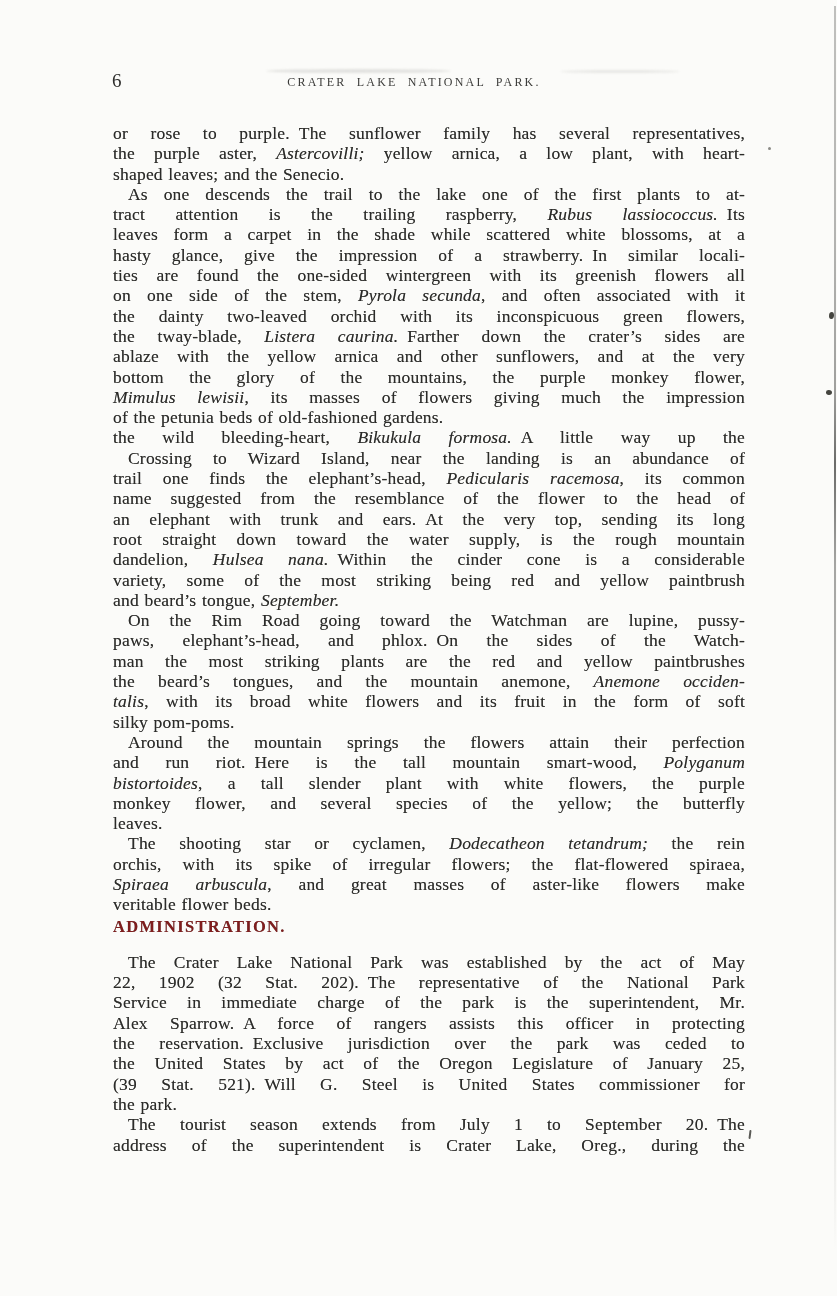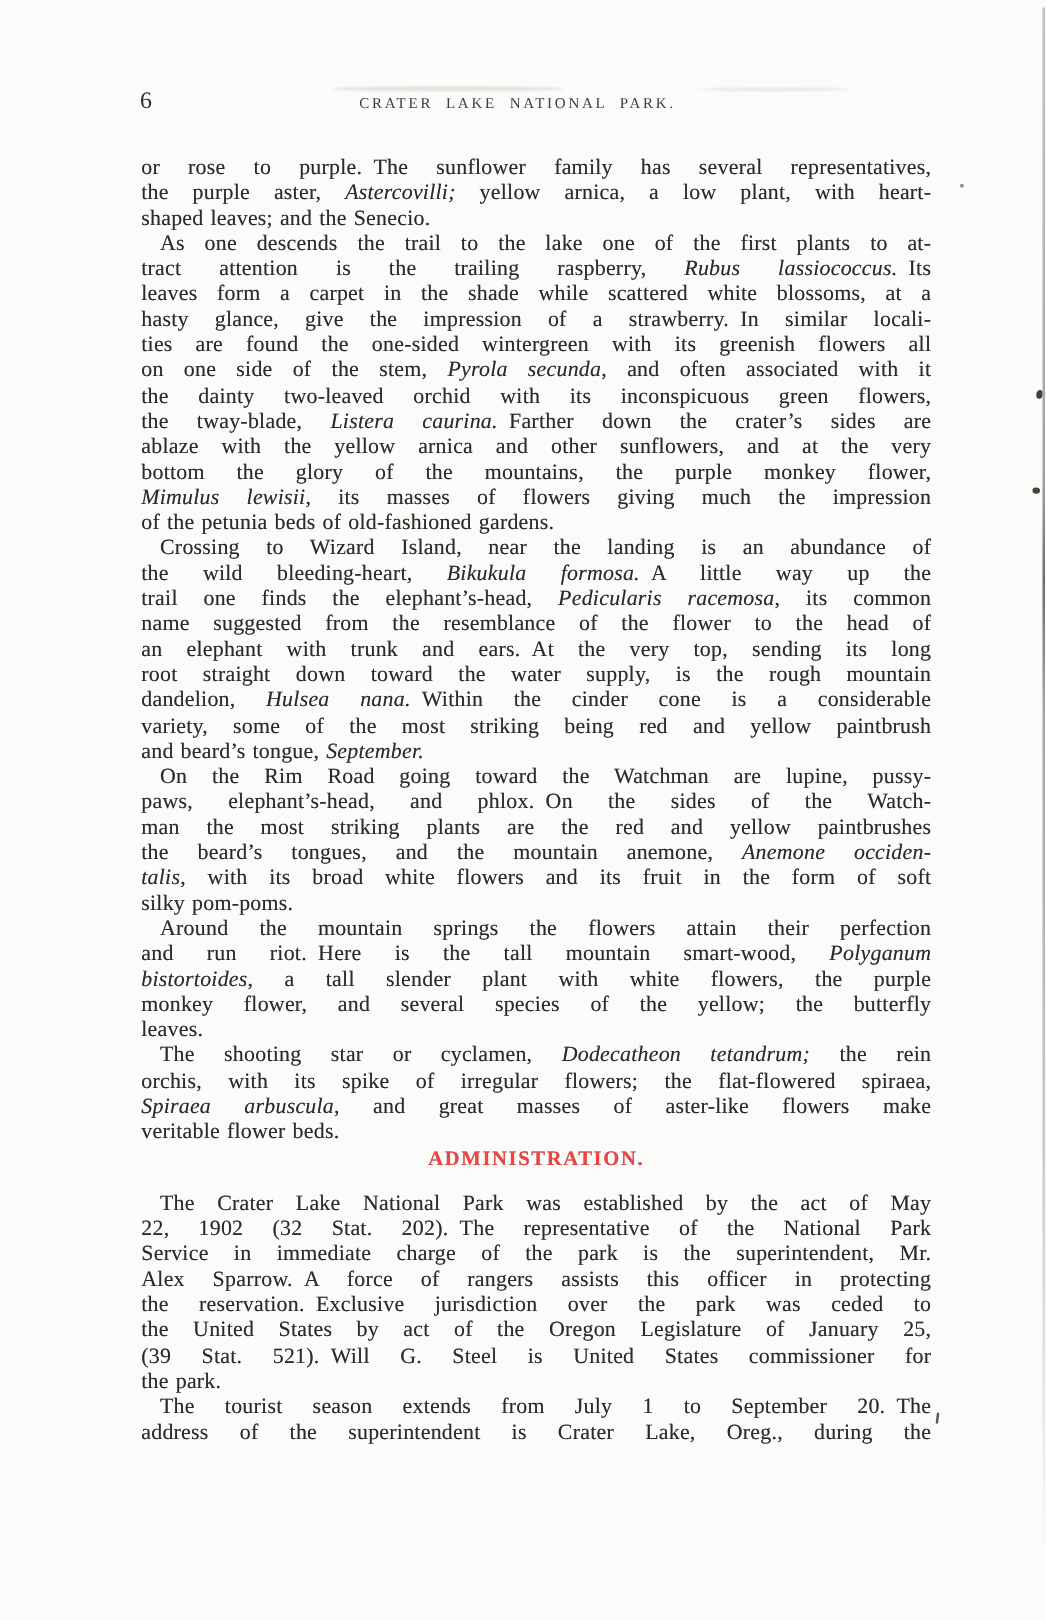--- a/index.html
+++ b/index.html
@@ -46,25 +46,25 @@
   .line {
     text-align: justify;
     text-align-last: justify;
   }
   .line.end { text-align-last: left; }
   .line.indent { text-indent: 15px; }
   em { font-style: italic; }
   h2.section-heading {
     font-size: 16.5px;
     font-weight: bold;
-    text-align: center;
+    text-align: left;
     letter-spacing: 1.3px;
     line-height: 20.3px;
     margin: 2px 0 15px 0;
-    color: #ef4444;
+    color: #7f1d1d;
   }
   
   .scan-edge-line {
     position: absolute;
     top: 6px;
     right: 1px;
     width: 2px;
     height: 1270px;
     background: linear-gradient(to bottom,
       rgba(185,185,183,0.9) 0%,
@@ -120,22 +120,22 @@
           <div class="line"><span>ties are found the one-sided wintergreen with its greenish flowers all</span></div>
           <div class="line"><span>on one side of the stem, </span><em>Pyrola secunda</em><span>, and often associated with it</span></div>
           <div class="line"><span>the dainty two-leaved orchid with its inconspicuous green flowers,</span></div>
           <div class="line"><span>the tway-blade, </span><em>Listera caurina.</em><span> Farther down the crater’s sides are</span></div>
           <div class="line"><span>ablaze with the yellow arnica and other sunflowers, and at the very</span></div>
           <div class="line"><span>bottom the glory of the mountains, the purple monkey flower,</span></div>
           <div class="line"><em>Mimulus lewisii</em><span>, its masses of flowers giving much the impression</span></div>
           <div class="line end"><span>of the petunia beds of old-fashioned gardens.</span></div>
         </div>
         <div class="paragraph">
+          <div class="line"><span>the wild bleeding-heart, </span><em>Bikukula formosa.</em><span> A little way up the</span></div>
           <div class="line indent"><span>Crossing to Wizard Island, near the landing is an abundance of</span></div>
-          <div class="line"><span>the wild bleeding-heart, </span><em>Bikukula formosa.</em><span> A little way up the</span></div>
           <div class="line"><span>trail one finds the elephant’s-head, </span><em>Pedicularis racemosa</em><span>, its common</span></div>
           <div class="line"><span>name suggested from the resemblance of the flower to the head of</span></div>
           <div class="line"><span>an elephant with trunk and ears. At the very top, sending its long</span></div>
           <div class="line"><span>root straight down toward the water supply, is the rough mountain</span></div>
           <div class="line"><span>dandelion, </span><em>Hulsea nana.</em><span> Within the cinder cone is a considerable</span></div>
           <div class="line"><span>variety, some of the most striking being red and yellow paintbrush</span></div>
           <div class="line end"><span>and beard’s tongue, </span><em>September.</em></div>
         </div>
         <div class="paragraph">
           <div class="line indent"><span>On the Rim Road going toward the Watchman are lupine, pussy-</span></div>

